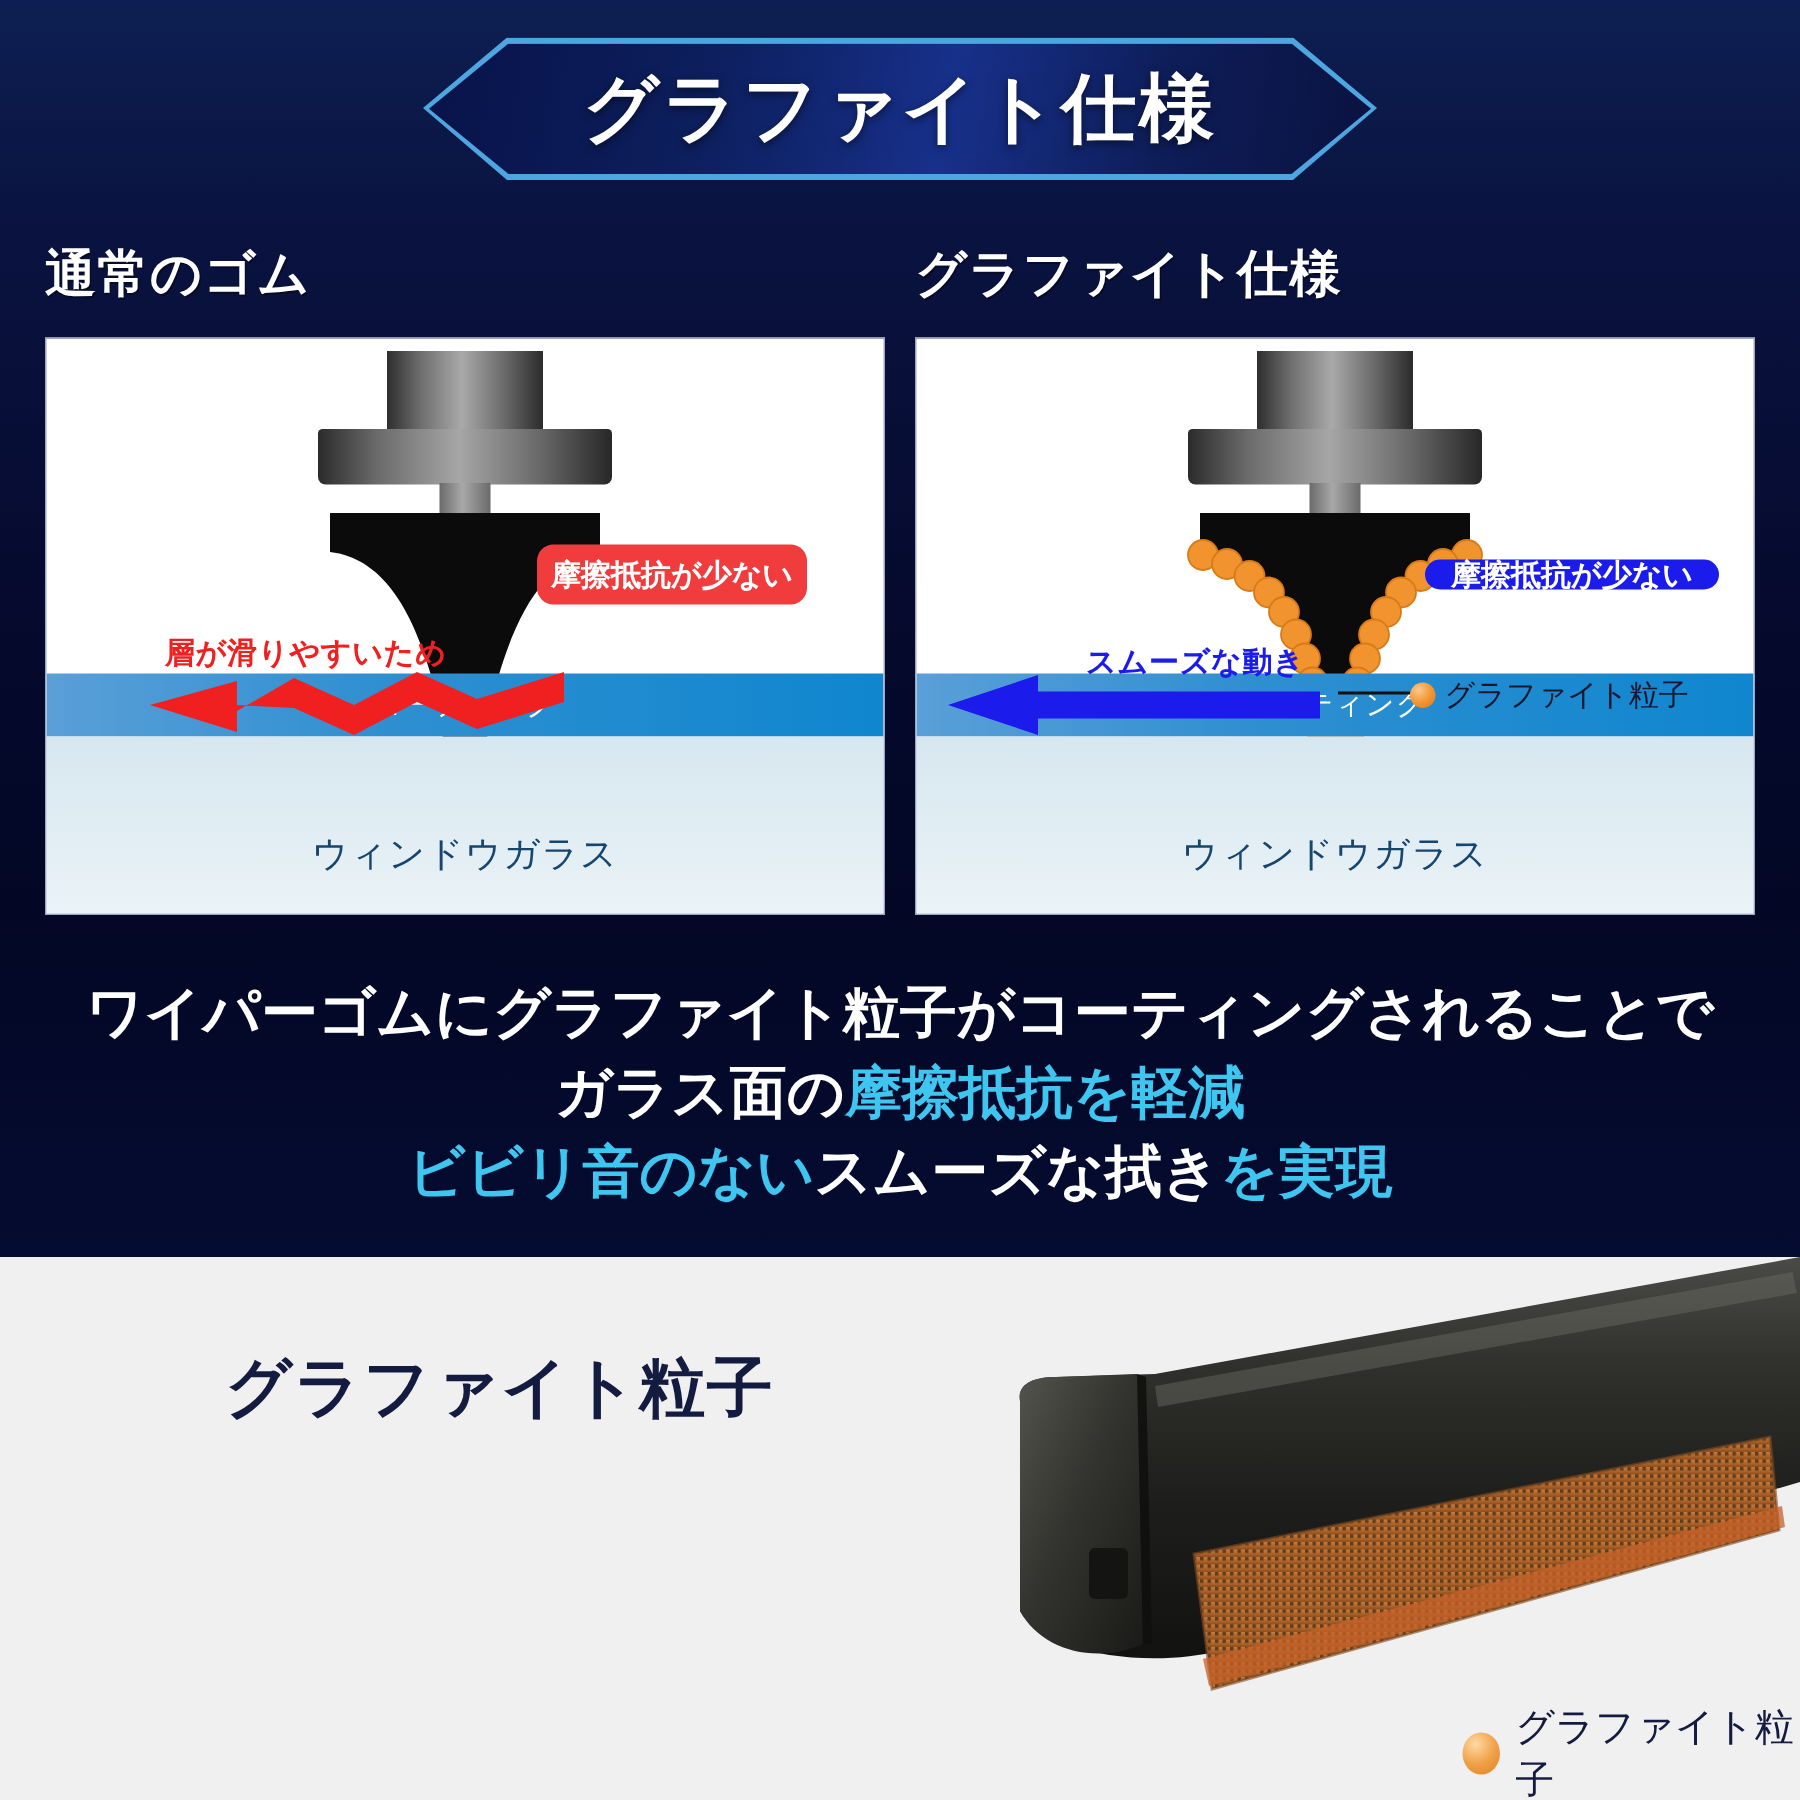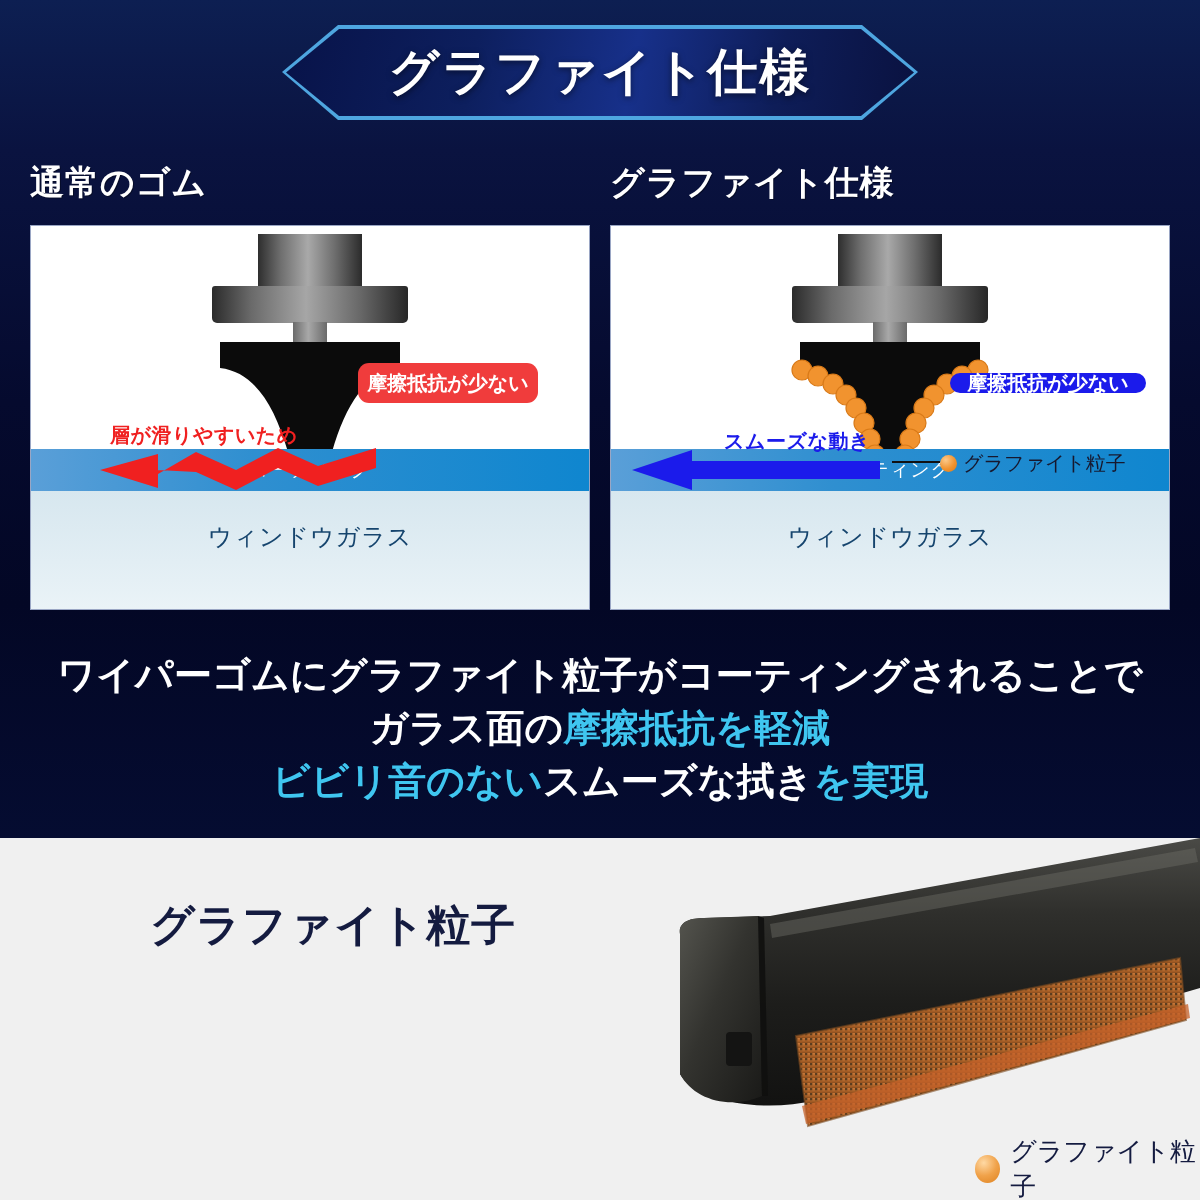--- a/index.html
+++ b/index.html
@@ -60,21 +60,21 @@
     display:flex; align-items:center; justify-content:center;
   }
   .layer-coat span{ color:#fff; font-size:19px; letter-spacing:1px;
     font-family:"DejaVu Sans","Liberation Sans",sans-serif; }
   .layer-glass{
     position:absolute; left:0; right:0; bottom:0; height:118px;
     background:linear-gradient(180deg,#d7e7ef 0%,#e2eef4 60%,#eaf3f7 100%);
     display:flex; align-items:flex-start; justify-content:center; padding-top:30px;
   }
   .layer-glass span{ color:#16456e; font-size:24px; letter-spacing:1px;
-    font-family:"DejaVu Sans","Liberation Sans",sans-serif; }
+    font-family:"DejaVu Sans","Liberation Sans",sans-serif;margin-top:32px; }
 
   
   .wiper{ position:absolute; left:50%; transform:translateX(-50%); top:8px; width:260px; height:290px; }
   .w-cyl{
     position:absolute; left:50%; transform:translateX(-50%); top:0;
     width:104px; height:56px;
     background:linear-gradient(90deg,#2e2e2e 0%,#6f6f6f 22%,#a9a9a9 48%,#6d6d6d 74%,#2b2b2b 100%);
   }
   .w-flange{
     position:absolute; left:50%; transform:translateX(-50%); top:52px;

